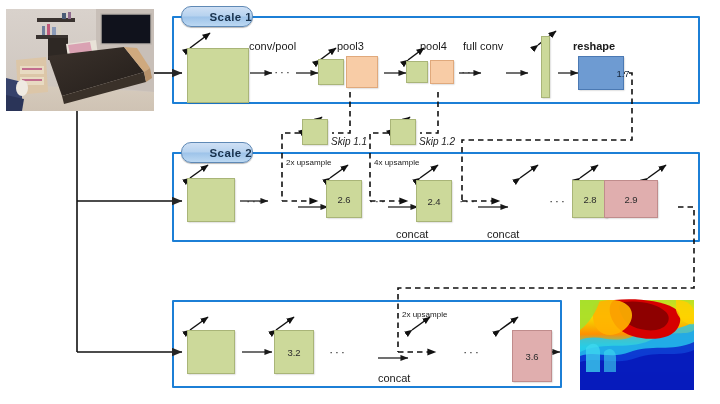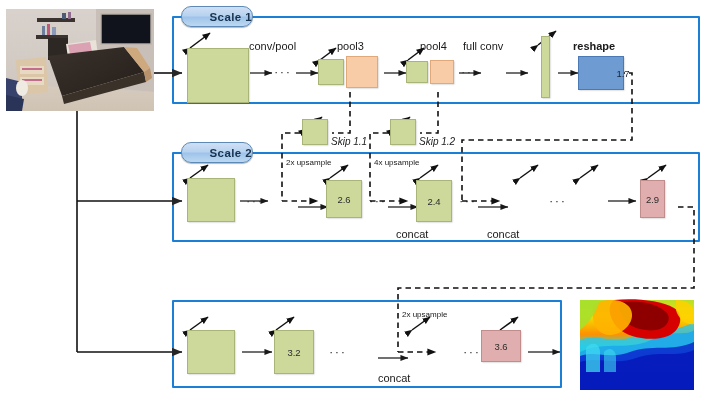--- a/index.html
+++ b/index.html
@@ -275,38 +275,41 @@
   <div class="fbox green" style="left:390px;top:119px;width:26px;height:26px;"></div>
   <div class="lbl it" style="left:419px;top:136px;">Skip 1.2</div>
 
   <div class="fbox green" style="left:187px;top:178px;width:48px;height:44px;"></div>
   <div class="fbox green" style="left:326px;top:180px;width:36px;height:38px;">
     <span>2.6</span>
   </div>
   <div class="fbox green" style="left:416px;top:180px;width:36px;height:42px;">
     <span>2.4</span>
   </div>
-  <div class="fbox red" style="left:640px;top:180px;width:25px;height:38px;">
+  <div class="fbox green" style="left:572px;top:180px;width:36px;height:38px;">
+    <span>2.8</span>
+  </div>
+  <div class="fbox red" style="left:604px;top:180px;width:54px;height:38px;">
     <span>2.9</span>
   </div>
 
   <div class="lbl sm" style="left:286px;top:158px;">2x upsample</div>
   <div class="lbl sm" style="left:374px;top:158px;">4x upsample</div>
   <div class="lbl" style="left:396px;top:228px;">concat</div>
   <div class="lbl" style="left:487px;top:228px;">concat</div>
   <div class="dots" style="left:246px;top:193px;">···</div>
   <div class="dots" style="left:369px;top:193px;">···</div>
   <div class="dots" style="left:459px;top:193px;">···</div>
   <div class="dots" style="left:549px;top:193px;">···</div>
 
   <div class="fbox green" style="left:187px;top:330px;width:48px;height:44px;"></div>
   <div class="fbox green" style="left:274px;top:330px;width:40px;height:44px;">
     <span>3.2</span>
   </div>
-  <div class="fbox red" style="left:481px;top:330px;width:40px;height:32px;">
+  <div class="fbox red" style="left:512px;top:330px;width:40px;height:52px;">
     <span>3.6</span>
   </div>
 
   <div class="lbl sm" style="left:402px;top:310px;">2x upsample</div>
   <div class="lbl" style="left:378px;top:372px;">concat</div>
   <div class="dots" style="left:329px;top:344px;">···</div>
   <div class="dots" style="left:463px;top:344px;">···</div>
 
 </div>
 

